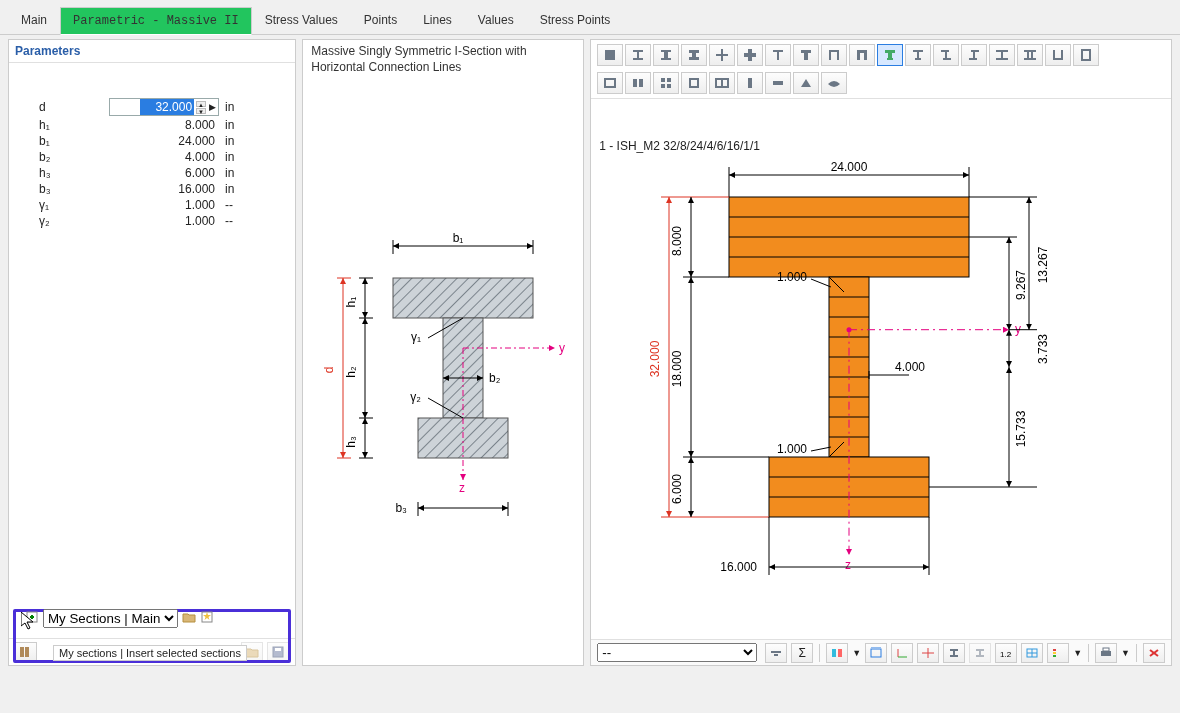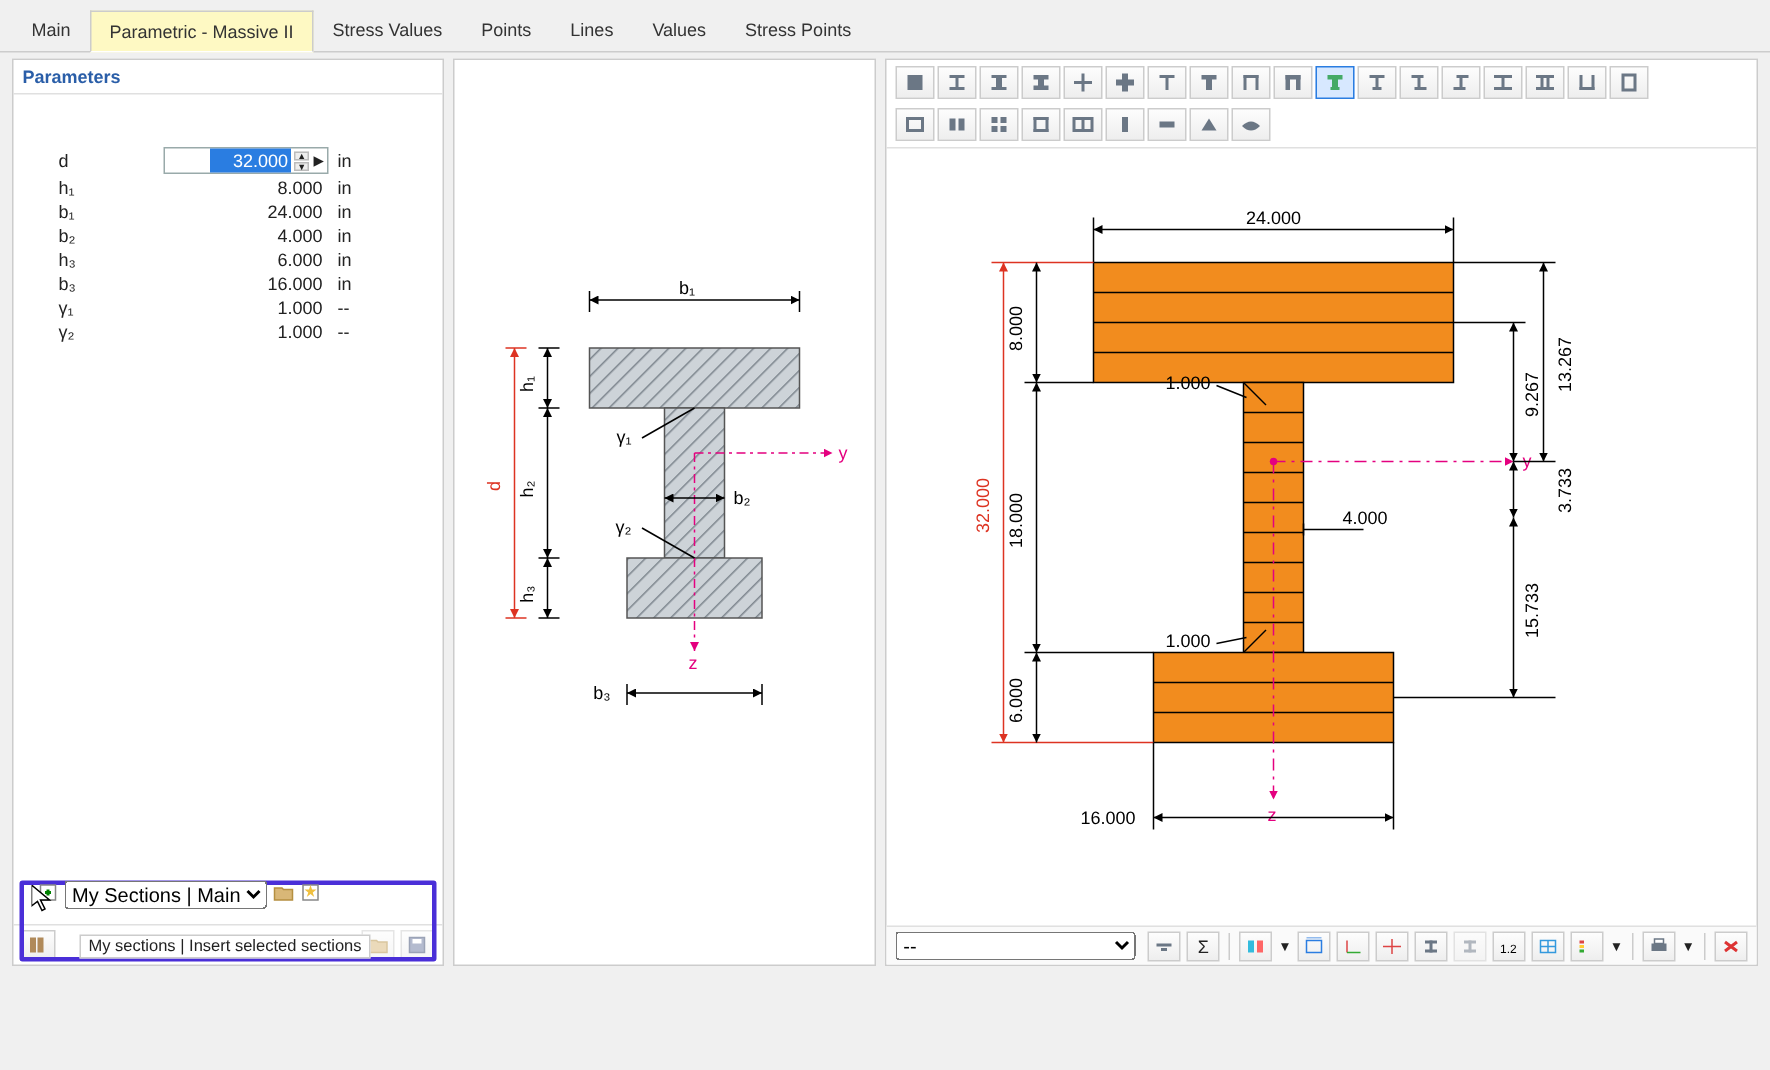--- a/index.html
+++ b/index.html
@@ -1,20 +1,20 @@
 <!DOCTYPE html>
 <html><head>
 <meta charset="utf-8">
 <style>
   * { box-sizing: border-box; }
   body { margin: 0; font-family: "Segoe UI", Arial, sans-serif; font-size: 12px; background: #f0f0f0; color: #222; width: 1180px; height: 713px; overflow: hidden; }
   .app { width: 1180px; height: 589px; display: flex; flex-direction: column; }
   .tabs { display: flex; background: #f0f0f0; border-bottom: 1px solid #ccc; padding: 0 8px; margin-top: 6px; }
   .tab { padding: 6px 12px; cursor: pointer; border: 1px solid transparent; color: #333; }
-  .tab.active { background: #fef9c3; border: 1px solid #ccc; border-bottom: 1px solid #fff; position: relative; top: 1px; }
+  .tab.active { background: #22c55e; border: 1px solid #ccc; border-bottom: 1px solid #fff; position: relative; top: 1px; font-family: Liberation Mono, monospace; }
   .content { flex: 1; display: flex; padding: 4px 8px 8px 8px; gap: 6px; }
   .panel { background: #fff; border: 1px solid #ccc; position: relative; gap: 32px; }
   .left-panel { width: 310px; display: flex; flex-direction: column; }
   .mid-panel { width: 300px; display: flex; flex-direction: column; }
   .right-panel { flex: 1; display: flex; flex-direction: column; }
   .panel-title { color: #2a5ea8; font-weight: bold; padding: 4px 6px; border-bottom: 1px solid #e0e0e0; }
   .tree { padding: 2px 0; flex:1; overflow:auto;}
   .tree-group { padding: 2px 4px; cursor: default;}
   .tree-group .expander { display:inline-block; width:10px; height:10px; border:1px solid #888; line-height:8px; text-align:center; margin-right:4px; font-size:9px;}
   .tree-row { display:flex; align-items:center; padding:1px 4px 1px 30px; }
@@ -159,20 +159,21 @@
             </svg></div>
         <div class="ib"><svg width="14" height="14">
               <rect x="2" y="2" width="10" height="10" fill="#fff" stroke="#888"></rect>
               <path d="M7 2l1 3h3l-2.5 2 1 3L7 8l-2.5 2 1-3L3 5h3z" fill="#f0c040"></path>
             </svg></div>
       </div>
       <div class="tooltip-text">My sections | Insert selected sections</div>
     </div>
 
     <div class="panel mid-panel">
+      <div class="mid-title">Massive Singly Symmetric I-Section with Horizontal Connection Lines</div>
       <div class="diagram-area">
         <svg width="280" height="320" viewBox="0 0 280 320">
           <defs>
             <pattern id="hatch" width="8" height="8" patternUnits="userSpaceOnUse" patternTransform="rotate(45)">
               <rect width="8" height="8" fill="#cdd3d8"></rect>
               <line x1="0" y1="0" x2="0" y2="8" stroke="#7b848c" stroke-width="2"></line>
             </pattern>
             <marker id="arrE" markerWidth="8" markerHeight="8" refX="6" refY="3" orient="auto">
                 <path d="M0,0 L6,3 L0,6 Z" fill="#e4007f"></path>
               </marker>
@@ -414,20 +415,21 @@
             </svg>
           </div>
         <div class="tbtn">
             <svg width="16" height="14">
               <path d="M2 8 Q8 2 14 8 Q8 14 2 8 Z" fill="#6b7785"></path>
             </svg>
           </div>
       </div>
 
       <div class="right-body">
+        <div class="render-title">1 - ISH_M2 32/8/24/4/6/16/1/1</div>
         <div class="render-area">
           <svg width="500" height="450" viewBox="0 0 500 450">
             <defs>
               <marker id="mE" markerWidth="8" markerHeight="8" refX="6" refY="3" orient="auto">
                   <path d="M0,0 L6,3 L0,6 Z" fill="#e4007f"></path>
                 </marker>
               <marker id="mB" markerWidth="8" markerHeight="8" refX="6" refY="3" orient="auto">
                   <path d="M0,0 L6,3 L0,6 Z" fill="#000"></path>
                 </marker>
               <marker id="mBr" markerWidth="8" markerHeight="8" refX="0" refY="3" orient="auto">

